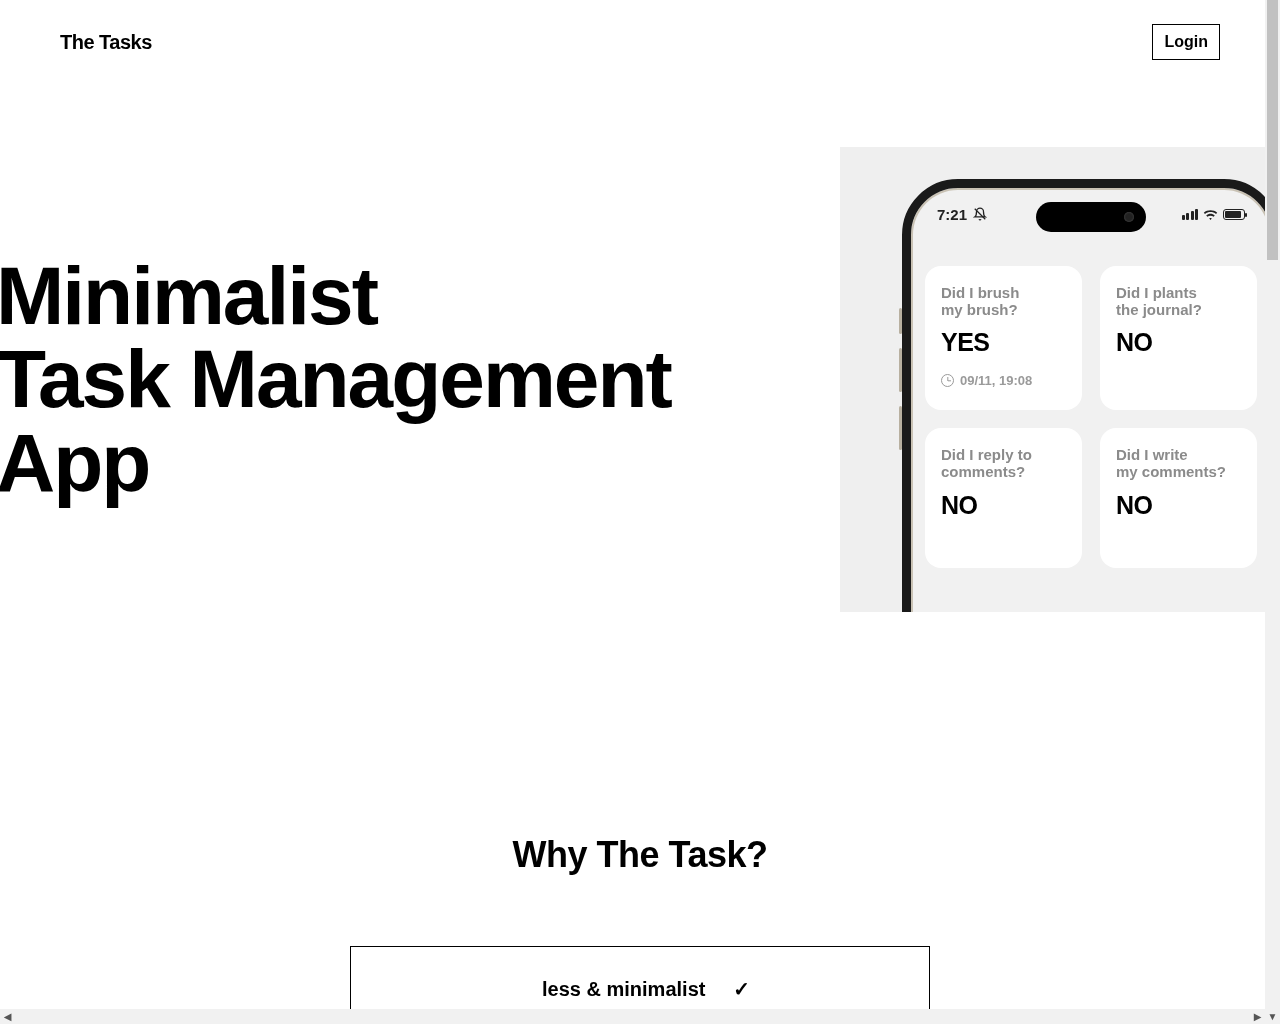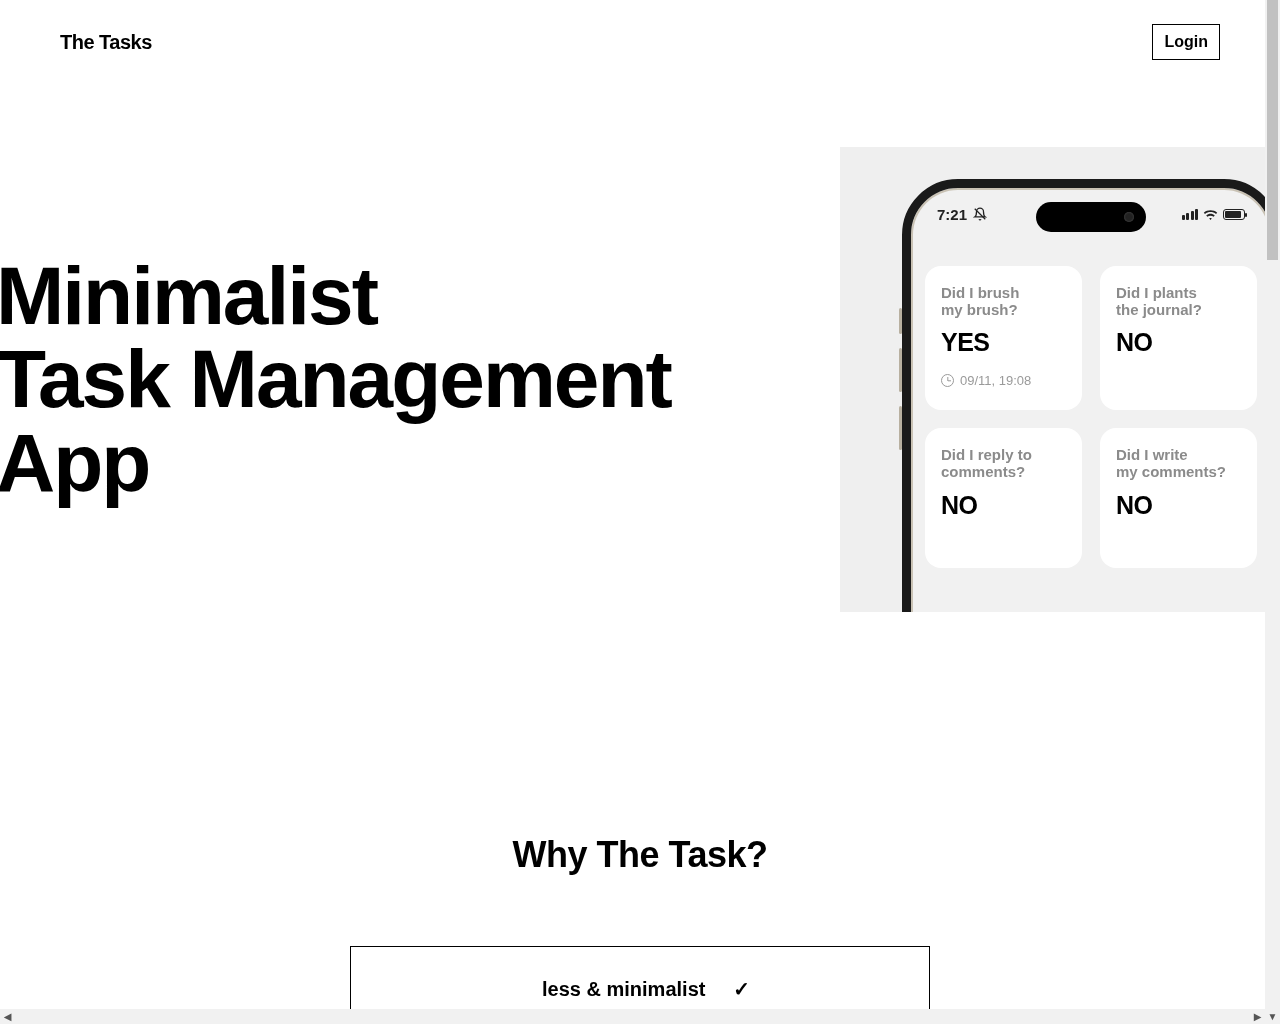--- a/index.html
+++ b/index.html
@@ -155,21 +155,21 @@
   letter-spacing:-0.5px;
 }
 .card .ts {
   margin-top:auto;
   padding-top:16px;
   display:flex;
   align-items:center;
   gap:6px;
   font-size:13px;
   color:#9a9a9a;
-  font-weight:400;
+  font-weight:700;
 }
 .clock-icon{
   width:13px;height:13px;border:1.4px solid #9a9a9a;border-radius:50%;position:relative;
 }
 .clock-icon::after{
   content:"";position:absolute;left:50%;top:50%;width:1.4px;height:4px;background:#9a9a9a;transform-origin:bottom;transform:translate(-50%,-100%);}
 .clock-icon::before{
   content:"";position:absolute;left:50%;top:50%;width:3px;height:1.4px;background:#9a9a9a;transform:translate(0,-50%);}
 
 .section2 {

